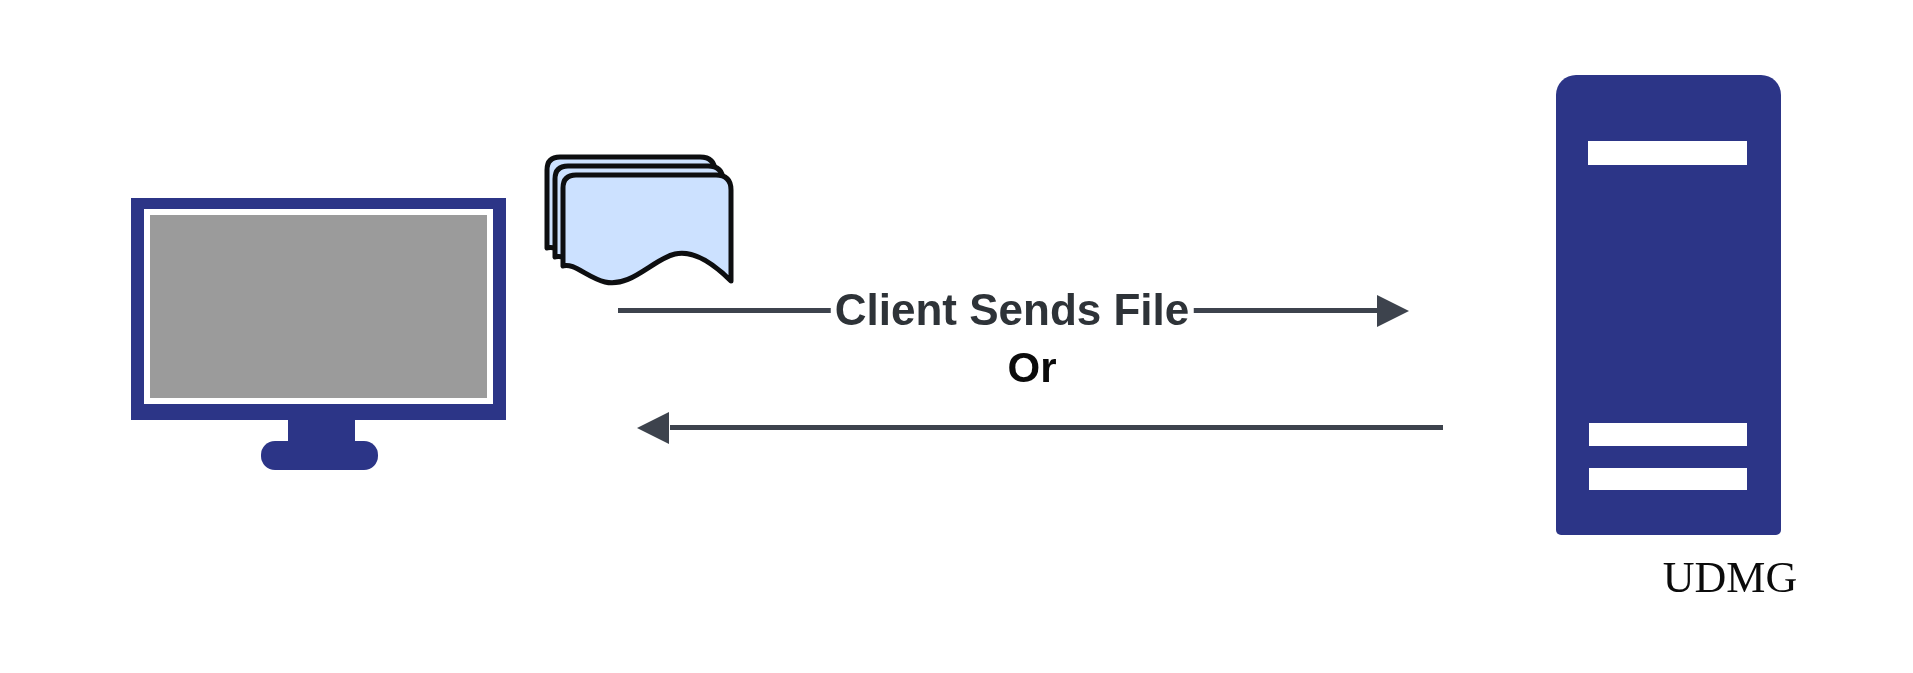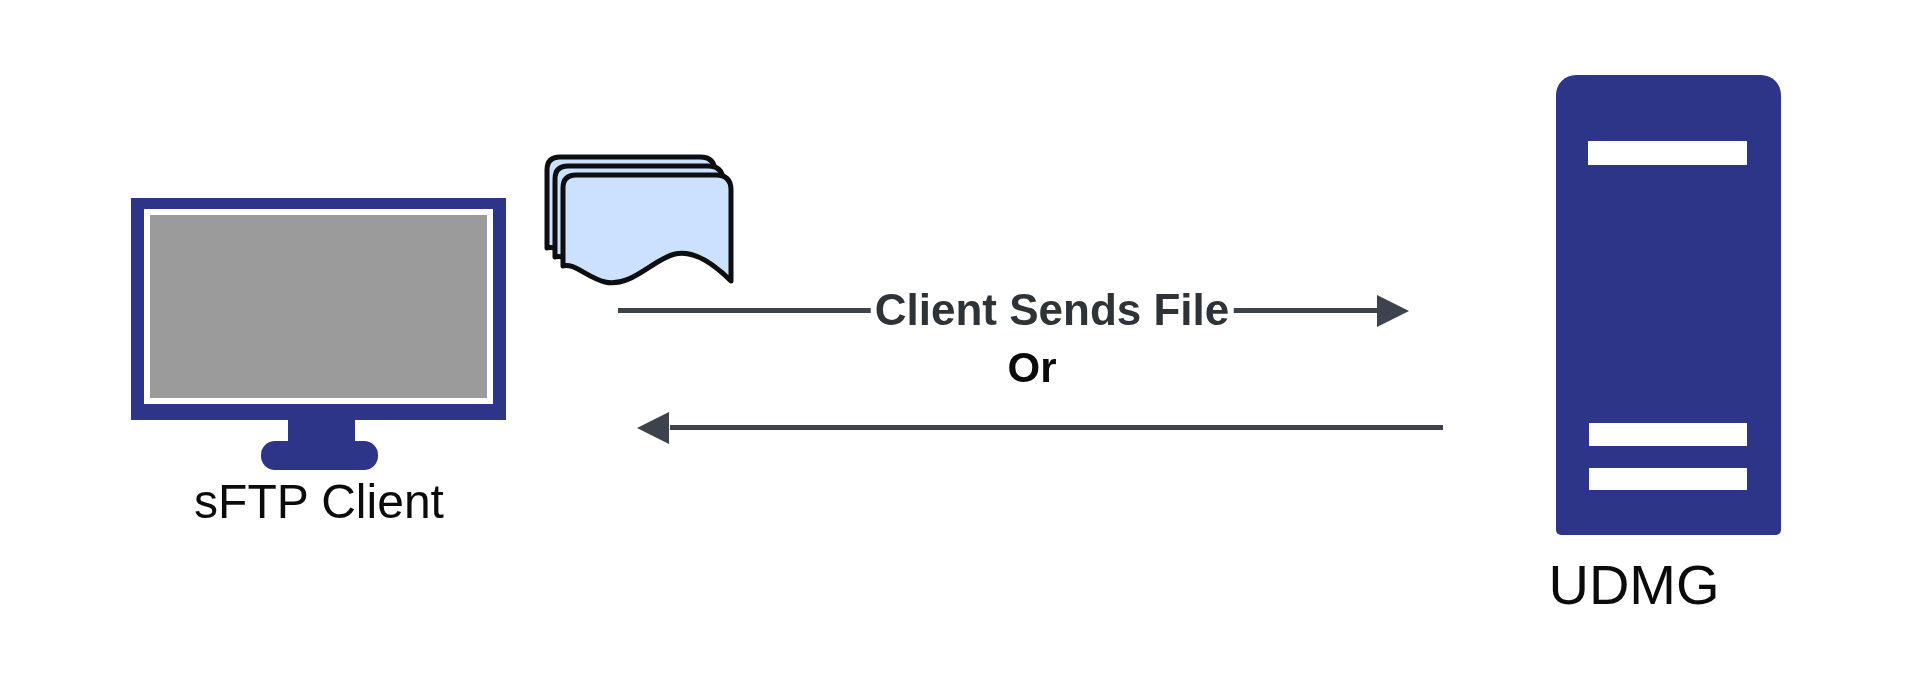--- a/index.html
+++ b/index.html
@@ -58,56 +58,55 @@
     border-left:32px solid var(--arrow);
   }
   .head-left{
     left:637px;top:412px;
     border-top:16px solid transparent;border-bottom:16px solid transparent;
     border-right:32px solid var(--arrow);
   }
   .flow-label{
     position:absolute;transform:translate(-50%,-50%);
     font-size:44px;font-weight:bold;color:var(--label-text);
-    background:var(--bg);padding:0 4px;white-space:nowrap;line-height:1.1;margin-left:40px;
+    background:var(--bg);padding:0 4px;white-space:nowrap;line-height:1.1;
   }
   .label-send{left:1012px;top:310px;}
   .label-retrieve{left:1040px;top:427px;}
   .or-label{
     position:absolute;left:1032px;top:368px;transform:translate(-50%,-50%);
     font-size:42px;font-weight:bold;color:var(--text-black);
     background:var(--bg);padding:0 10px;line-height:1.1;
   }
   
   .server-tower{
     position:absolute;left:1556px;top:75px;width:225px;height:460px;
     background:var(--navy);border-radius:20px 20px 5px 5px;
   }
   .server-slot{position:absolute;background:#ffffff;}
   .slot-top{left:32px;top:66px;width:159px;height:24px;}
   .slot-bottom-1{left:33px;top:348px;width:158px;height:23px;}
   .slot-bottom-2{left:33px;top:393px;width:158px;height:22px;}
   .server-label{
-    position:absolute;left:1634px;top:552px;transform:translateX(-50%);
-    font-size:56px;color:var(--text-black);white-space:nowrap;
+    position:absolute;left:1730px;top:552px;transform:translateX(-50%);
+    font-size:44px;color:var(--text-black);white-space:nowrap;font-family:Liberation Serif, serif;
   }
 </style>
 </head>
 <body>
 
 <div class="canvas">
 
   <div class="monitor-frame">
     <div class="monitor-white">
       <div class="monitor-screen"></div>
     </div>
   </div>
   <div class="stand-neck"></div>
   <div class="stand-base"></div>
-  <div class="client-label">sFTP Client</div>
 
   <svg class="docs" width="212" height="150" viewBox="0 0 212 150">
     <g fill="#cce1ff" stroke="#0d0e10" stroke-width="5" stroke-linejoin="round">
       <path transform="translate(-16,-18)" d="M 30 118 L 30 40 Q 30 27 43 27 L 183 27 Q 198 27 198 42 L 198 133
            C 180 115 160 102 142 106 C 120 111 98 140 72 134 C 55 130 40 114 30 118 Z"></path>
       <path transform="translate(-8,-9)" d="M 30 118 L 30 40 Q 30 27 43 27 L 183 27 Q 198 27 198 42 L 198 133
            C 180 115 160 102 142 106 C 120 111 98 140 72 134 C 55 130 40 114 30 118 Z"></path>
       <path d="M 30 118 L 30 40 Q 30 27 43 27 L 183 27 Q 198 27 198 42 L 198 133
            C 180 115 160 102 142 106 C 120 111 98 140 72 134 C 55 130 40 114 30 118 Z"></path>
     </g>

